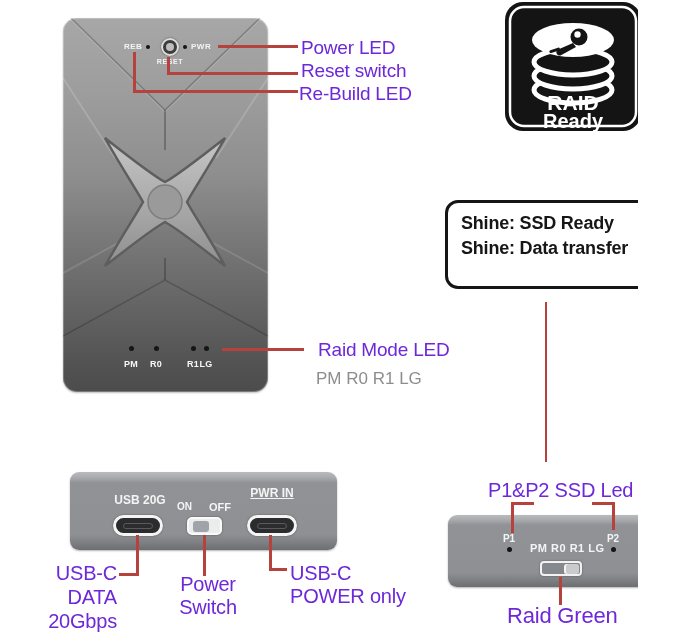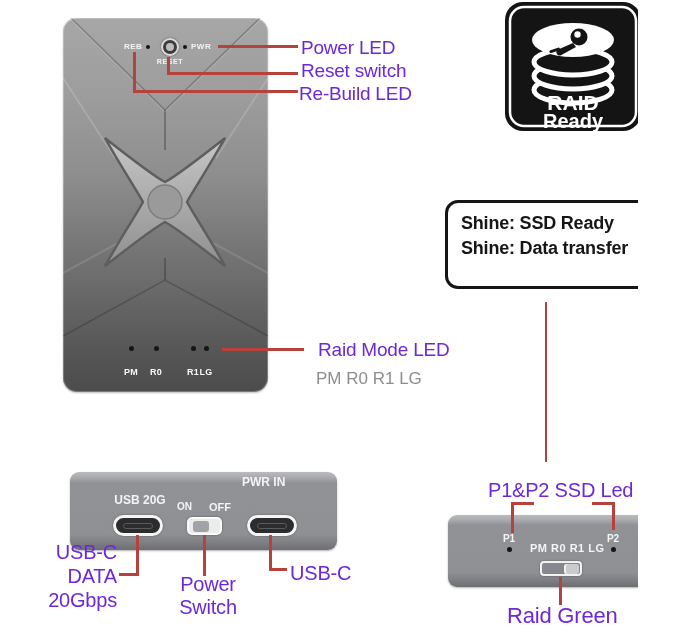--- a/index.html
+++ b/index.html
@@ -25,21 +25,21 @@
   .reset-button {
     position:absolute; left:98px; top:20px; width:18px; height:18px; border-radius:50%;
     background:#3c3c3c; border:2px solid #dcdcdc; display:flex; align-items:center; justify-content:center;
     box-shadow:0 0 2px rgba(0,0,0,.5);
   }
   .reset-button span { width:8px; height:8px; border-radius:50%; background:#bdbdbd; }
   .reset-caption { position:absolute; left:83px; top:40px; width:48px; text-align:center;
     font-size:7px; font-weight:bold; color:#f4f4f4; letter-spacing:.6px; }
   .led-group { position:absolute; top:328px; width:24px; display:flex; flex-direction:column; align-items:center; }
   .led-group .dot { width:5px; height:5px; border-radius:50%; background:#151515; }
-  .led-group .cap { margin-top:16px; font-size:9px; font-weight:bold; color:#f7f7f7; letter-spacing:.3px; }
+  .led-group .cap { margin-top:8px; font-size:9px; font-weight:bold; color:#f7f7f7; letter-spacing:.3px; }
 
   
   .raid-badge { position:absolute; left:505px; top:2px; }
 
   
   .status-box {
     position:absolute; left:445px; top:200px; width:227px; height:89px;
     border:3px solid #151515; border-radius:13px; padding:8px 0 0 13px;
     font-size:18px; font-weight:bold; color:#161616; line-height:24.5px; letter-spacing:-.2px;
   }
@@ -183,43 +183,44 @@
   <div class="edge-device bl-device">
     <div class="edge-label" style="left:40px; top:21px; width:60px; text-align:center; font-size:12px;">USB 20G</div>
     <div class="usbc-port" style="left:43px; top:43px;">
         <span></span>
       </div>
     <div class="edge-label" style="left:107px; top:29px; font-size:10px;">ON</div>
     <div class="edge-label" style="left:139px; top:29px; font-size:11px;">OFF</div>
     <div class="power-switch">
         <span></span>
       </div>
-    <div class="edge-label" style="left:172px; top:3px; width:60px; text-align:left; font-size:12px;">PWR IN</div>
+    <div class="edge-label" style="left:172px; top:14px; width:60px; text-align:center; font-size:12px;text-decoration:underline;">PWR IN</div>
     <div class="usbc-port" style="left:177px; top:43px;">
         <span></span>
       </div>
   </div>
 
   <div class="line" style="left:136px; top:535px; width:3px; height:41px;"></div>
   <div class="line" style="left:119px; top:573px; width:20px; height:3px;"></div>
-  <div class="lbl ann-20" style="left:0px; top:540px; width:117px; text-align:right; line-height:24px; white-space:normal;padding-left:40px;">
+  <div class="lbl ann-20" style="left:0px; top:561px; width:117px; text-align:right; line-height:24px; white-space:normal;padding-left:40px;">
     <div>USB-C DATA</div>
     <div>20Gbps</div>
   </div>
 
   <div class="line" style="left:203px; top:535px; width:3px; height:41px;"></div>
   <div class="lbl ann-20" style="left:172px; top:573px; width:72px; text-align:center; line-height:23px; white-space:normal;">
     <div>Power</div>
     <div>Switch</div>
   </div>
 
   <div class="line" style="left:269px; top:535px; width:3px; height:36px;"></div>
   <div class="line" style="left:269px; top:568px; width:18px; height:3px;"></div>
   <div class="lbl ann-20" style="left:290px; top:562px; line-height:23px; white-space:normal;">
     <div>USB-C</div>
+    <div>POWER only</div>
   </div>
 
   <div class="edge-device br-device">
     <div class="side-led-group" style="left:52px; top:18px;">
       <span class="cap">P1</span>
       <span class="dot"></span>
     </div>
     <div class="edge-label" style="left:82px; top:27px; font-size:11px; letter-spacing:.5px;">PM R0 R1 LG</div>
     <div class="side-led-group" style="left:156px; top:18px;">
       <span class="cap">P2</span>

